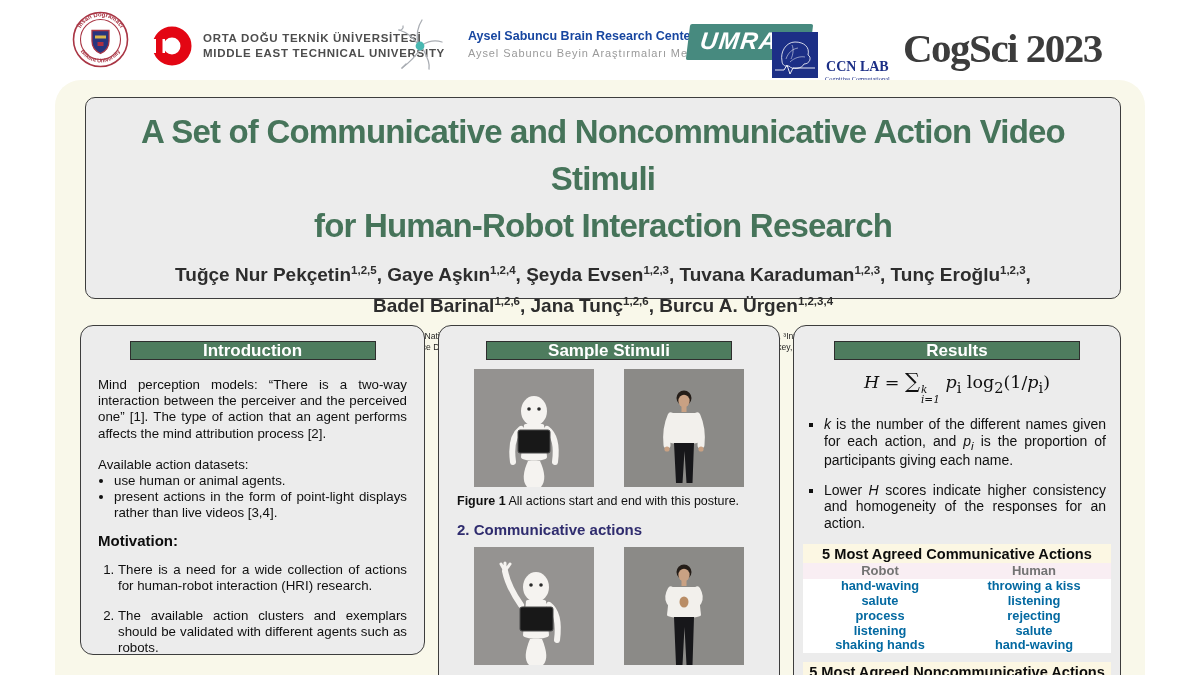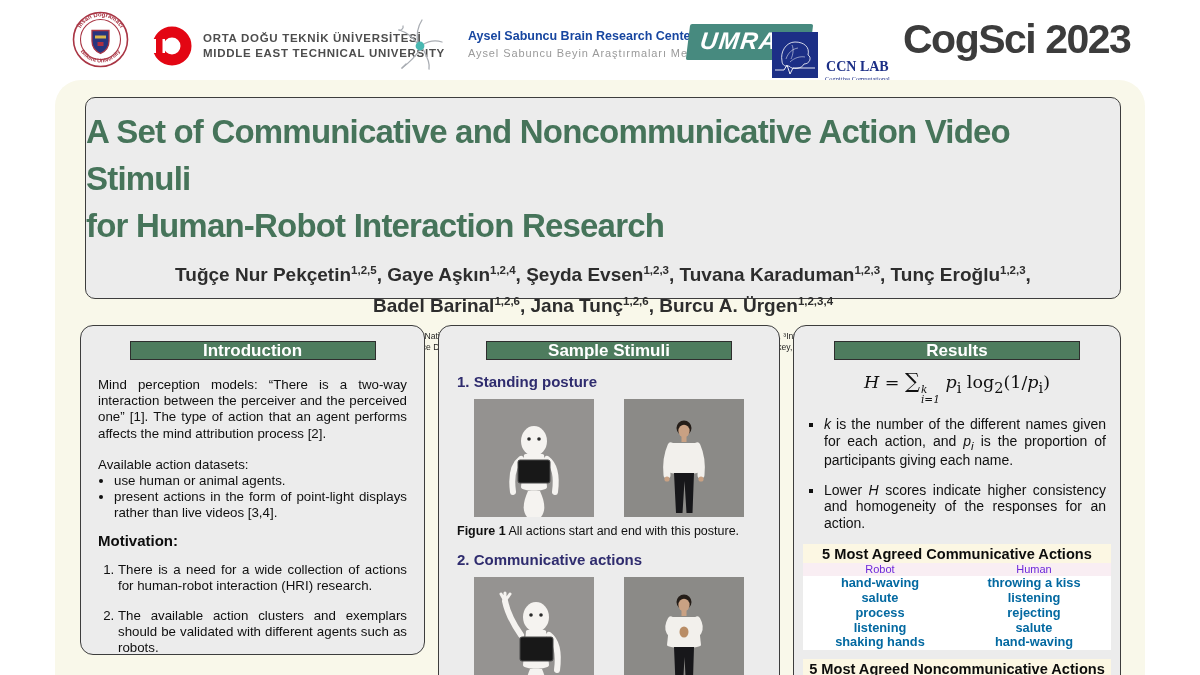--- a/index.html
+++ b/index.html
@@ -8,30 +8,30 @@
   
   #header{position:absolute;left:0;top:0;width:1200px;height:79px;background:#ffffff;}
   .hitem{position:absolute;}
   .metu-text{font-size:11.5px;font-weight:bold;color:#4d4d4d;letter-spacing:.7px;line-height:15px;white-space:nowrap;}
   .asbrc1{font-size:12.5px;font-weight:bold;color:#1746a0;white-space:nowrap;}
   .asbrc2{font-size:11px;color:#9a9a9a;letter-spacing:.9px;margin-top:4px;white-space:nowrap;}
   .umram-box{background:#478a7f;color:#fff;font-weight:800;font-style:italic;font-size:24px;
              padding:3px 12px 5px;transform:skewX(-7deg);letter-spacing:1.5px;border-radius:2px;}
   .ccn-name{font-family:"Liberation Serif",serif;font-size:14px;font-weight:bold;color:#1c2f86;text-align:center;white-space:nowrap;margin-top:40px;}
   .ccn-sub{font-family:"Liberation Serif",serif;font-size:6.4px;color:#1c2f86;text-align:center;line-height:7.5px;white-space:nowrap;}
-  #conference{position:absolute;left:903px;top:16px;font-size:41px;font-weight:bold;color:#3c3c3c;letter-spacing:-1.5px;white-space:nowrap;}
+  #conference{position:absolute;left:903px;top:24px;font-size:41px;font-weight:bold;color:#3c3c3c;letter-spacing:-1.5px;white-space:nowrap;font-family:Liberation Serif, serif;}
   
   #poster{position:absolute;left:55px;top:80px;width:1090px;height:640px;background:#f9f8ea;border-radius:26px 26px 0 0;}
   .panel{position:absolute;background:#ececec;border:1.6px solid #3d3d3d;box-sizing:border-box;}
   #title-panel{left:30px;top:17px;width:1036px;height:202px;border-radius:10px;}
   #intro-panel{left:25px;top:245px;width:345px;height:330px;border-radius:13px;}
   #stimuli-panel{left:383px;top:245px;width:342px;height:390px;border-radius:13px;}
   #results-panel{left:738px;top:245px;width:328px;height:390px;border-radius:13px;}
   
-  .ptitle{margin-top:10px;text-align:left;font-size:33px;line-height:47px;font-weight:bold;
+  .ptitle{margin-top:10px;text-align:center;font-size:33px;line-height:47px;font-weight:bold;
           color:#46745a;letter-spacing:-.8px;}
   .authors{text-align:center;font-size:19px;font-weight:bold;color:#2d2d2d;line-height:24px;margin-top:9px;}
   .authors sup{font-size:11.5px;text-align:right;}
   .affil{margin:13px 28px 0;text-align:center;font-size:8.6px;line-height:11.5px;color:#1c1c1c;}
   
   .banner{margin:15px auto 0;width:246px;height:19px;background:#4e7c5e;border:1px solid #2e2e2e;
           color:#fff;font-weight:bold;font-size:17px;display:flex;align-items:center;justify-content:center;box-sizing:border-box;}
   
   .intro-body{margin:17px 17px 0;font-size:13.3px;line-height:1.22;text-align:justify;color:#101010;}
   .intro-lead{margin:15px 17px 0;font-size:13.3px;color:#101010;}
@@ -51,21 +51,21 @@
   .formula i{font-style:italic;}
   .formula .sigma{font-size:21px;}
   .stack{display:inline-flex;flex-direction:column;align-items:flex-start;font-size:10.5px;line-height:9.5px;
          vertical-align:-5px;font-style:italic;margin-left:1px;}
   ul.sq{margin:12px 14px 0 16px;padding-left:14px;list-style-type:square;font-size:14px;line-height:1.18;
         text-align:justify;color:#101010;}
   ul.sq li{margin-bottom:13px;}
   .it{font-style:italic;}
   .ptable{width:308px;margin:2px auto 0;}
   .ptable .ttl{background:#fcf7e3;font-size:14.6px;font-weight:bold;text-align:center;color:#0d0d0d;padding:2px 0 1px;white-space:nowrap;}
-  .ptable .hrow{background:#f9eef3;display:flex;font-size:11px;font-weight:normal;color:#6d28d9;}
+  .ptable .hrow{background:#f9eef3;display:flex;font-size:13px;font-weight:bold;color:#737373;}
   .ptable .hrow div{width:50%;text-align:center;padding:0 0 1px;}
   .ptable .drow{background:#ffffff;display:flex;font-size:12.8px;color:#0369a1;line-height:14.8px;font-weight:bold;}
   .ptable .drow div{width:50%;text-align:center;}
   .tgap{height:7px;}
 </style>
 </head>
 <body>
 
 <div id="page">
 
@@ -171,21 +171,20 @@
       </ul>
       <div class="motiv">Motivation:</div>
       <ol class="nums">
         <li>There is a need for a wide collection of actions for human-robot interaction (HRI) research.</li>
         <li>The available action clusters and exemplars should be validated with different agents such as robots.</li>
       </ol>
     </div>
 
     <div class="panel" id="stimuli-panel">
       <div class="banner">Sample Stimuli</div>
-      <div class="sub-head">1. Standing posture</div>
 
       <div class="img-row">
         <svg class="stim" viewBox="0 0 120 118">
           <rect width="120" height="118" fill="#949290"></rect>
           <ellipse cx="60" cy="42" rx="13" ry="15" fill="#f5f3f0"></ellipse>
           <circle cx="55" cy="40" r="1.8" fill="#2b2b2b"></circle>
             <circle cx="65" cy="40" r="1.8" fill="#2b2b2b"></circle>
           <path d="M50,56 C50,54 70,54 70,56 L73,88 C73,93 47,93 47,88 Z" fill="#f5f3f0"></path>
           <path d="M47,60 C39,66 37,78 39,93" stroke="#f5f3f0" stroke-width="6" fill="none" stroke-linecap="round"></path>
           <path d="M73,60 C81,66 83,78 81,93" stroke="#f5f3f0" stroke-width="6" fill="none" stroke-linecap="round"></path>

